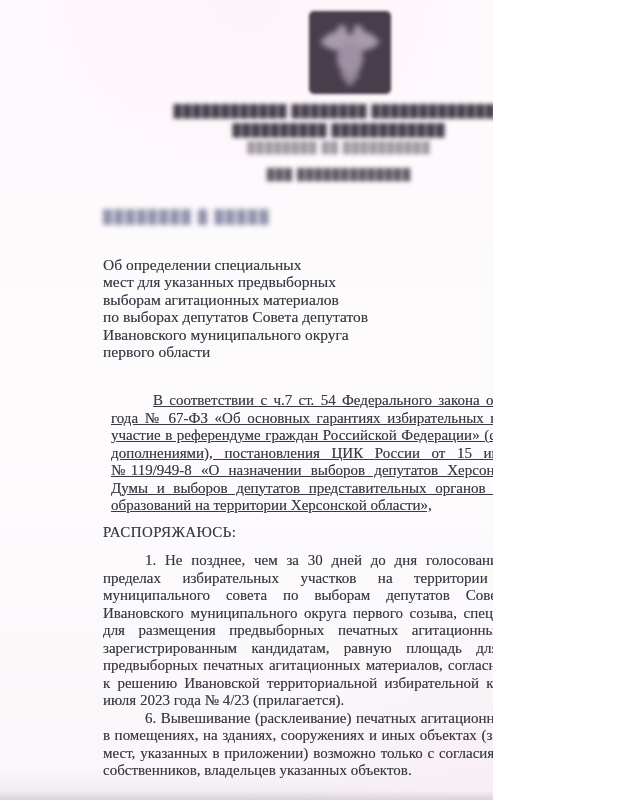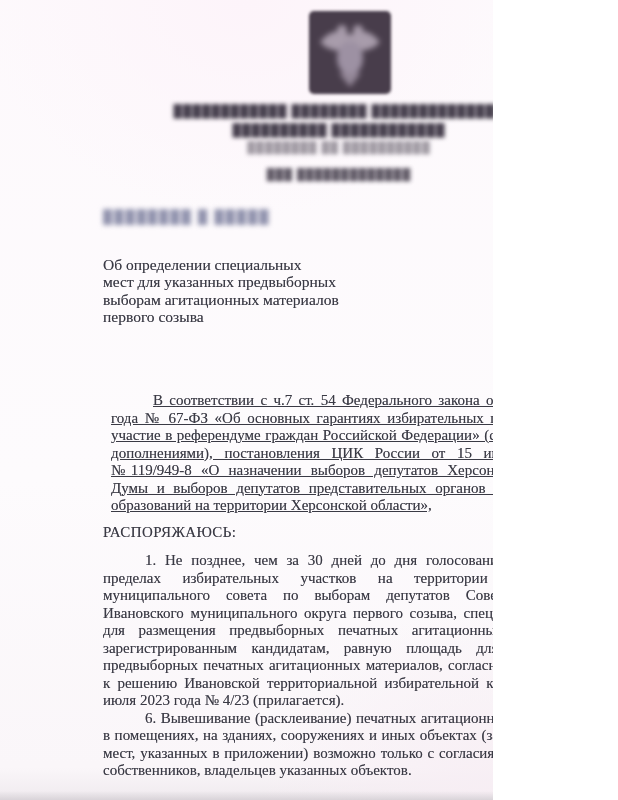--- a/index.html
+++ b/index.html
@@ -93,21 +93,23 @@
   <div class="hl hl2">██████████ ████████████</div>
   <div class="hl hl3">████████ ██ ██████████</div>
   <div class="hl hl4">███ █████████████</div>
 
   <div class="date-line">████████ █ █████</div>
 
   <div class="title-block">
     <div>Об определении специальных</div>
     <div>мест для указанных предвыборных</div>
     <div>выборам агитационных материалов</div>
-    <div>первого созыва</div>
+    <div>по выборах депутатов Совета депутатов</div>
+    <div>Ивановского муниципального округа</div>
+    <div>первого области</div>
   </div>
 
   <p class="para para-intro">В соответствии с ч.7 ст. 54 Федерального закона от 12 июня 2002 года № 67-ФЗ «Об основных гарантиях избирательных прав и права на участие в референдуме граждан Российской Федерации» (с изменениями и дополнениями), постановления ЦИК России от 15 июня 2023 года №119/949-8 «О назначении выборов депутатов Херсонской областной Думы и выборов депутатов представительных органов муниципальных образований на территории Херсонской области»,</p>
 
   <div class="resolution">РАСПОРЯЖАЮСЬ:</div>
 
   <div class="items">
     <p>1. Не позднее, чем за 30 дней до дня голосования выделить в пределах избирательных  участков на территории Ивановского муниципального совета по выборам депутатов Совета депутатов Ивановского муниципального округа первого созыва, специальные места для размещения предвыборных печатных агитационных материалов зарегистрированным кандидатам, равную площадь для размещения предвыборных печатных агитационных материалов, согласно Приложения к решению Ивановской территориальной избирательной комиссии от 24 июля 2023 года № 4/23 (прилагается).</p>
     <p>6. Вывешивание (расклеивание) печатных агитационных материалов в помещениях, на зданиях, сооружениях и иных объектах (за исключением мест, указанных в приложении) возможно только с согласия и на условиях собственников, владельцев указанных объектов.</p>
   </div>

